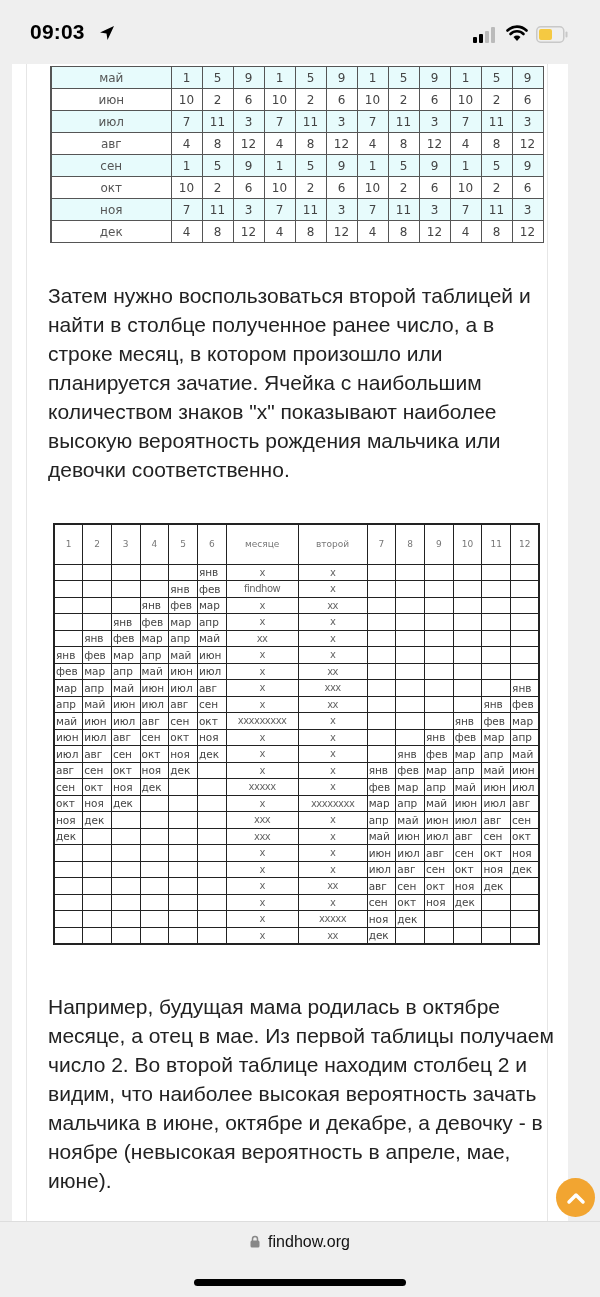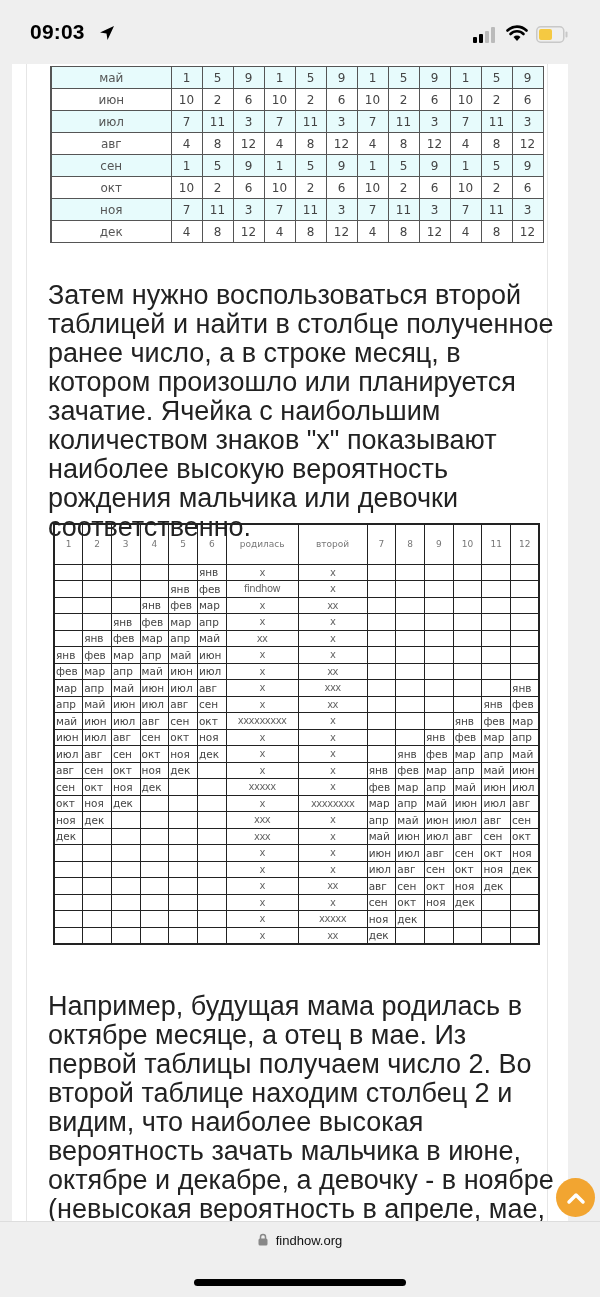--- a/index.html
+++ b/index.html
@@ -21,39 +21,39 @@
 
   
   .t1 { position: absolute; left: 50px; top: 66px; border-collapse: collapse; font-family: "DejaVu Sans", sans-serif; font-size: 12px; color: #444; }
   .t1 td { height: 22px; border: 1px solid #555; text-align: center; padding: 0; }
   .t1 td.m { width: 120px; color: #555; }
   .t1 td.n { width: 31px; }
   .t1 tr.alt td { background: #e7fbfc; }
   .t1 tr td:first-child { border-left: 2px solid #555; }
 
   
-  .para { position: absolute; left: 48px; font-size: 27px; line-height: 29px; color: #222; width: 510px; }
+  .para { position: absolute; left: 48px; font-size: 21px; line-height: 29px; color: #222; width: 510px; }
   .para1 { top: 281px; }
   .para2 { top: 992px; }
 
   
   .t2 { position: absolute; left: 53px; top: 523px; border-collapse: collapse; font-family: "DejaVu Sans", sans-serif; font-size: 10.5px; color: #444; table-layout: fixed; border: 2px solid #222; }
   .t2 td { border: 1.5px solid #222; height: 16.5px; padding: 0 1px; text-align: left; white-space: nowrap; overflow: hidden; }
   .t2 tr.head td { height: 40px; text-align: center; font-size: 9px; color: #777; }
   .t2 td.x { text-align: center; color: #666; font-size: 10px; letter-spacing: -0.5px; }
   .t2 col.c { width: 28.7px; }
   .t2 col.b { width: 72px; }
   .t2 col.g { width: 69px; }
 
   
   .scroll-top { position: absolute; left: 556px; top: 1178px; width: 39px; height: 39px; border-radius: 50%; background: #f2a531; display: flex; align-items: center; justify-content: center; }
 
   
   .browser-bar { position: absolute; left: 0; top: 1221px; width: 600px; height: 76px; background: #efefef; border-top: 1px solid #ddd; }
-  .url-wrap { position: absolute; left: 0; width: 600px; top: 11px; text-align: center; font-size: 13px; color: #111; }
+  .url-wrap { position: absolute; left: 0; width: 600px; top: 11px; text-align: center; font-size: 16px; color: #111; }
   .lock-icon { display: inline-block; width: 10px; height: 13px; vertical-align: -1px; margin-right: 8px; }
   .home-indicator { position: absolute; left: 194px; top: 57px; width: 212px; height: 7px; border-radius: 4px; background: #000; }
 </style>
 </head>
 <body>
 
 <div class="page-card"></div>
 <div class="page-inner-line"></div>
 <div class="page-inner-line right"></div>
 
@@ -225,21 +225,21 @@
       <col class="c">
   </colgroup>
   <tbody id="t2-body">
       <tr class="head">
         <td>1</td>
         <td>2</td>
         <td>3</td>
         <td>4</td>
         <td>5</td>
         <td>6</td>
-        <td>родилась</td>
+        <td>месяце</td>
         <td>второй</td>
         <td>7</td>
         <td>8</td>
         <td>9</td>
         <td>10</td>
         <td>11</td>
         <td>12</td>
       </tr>
       <tr>
         <td></td>

